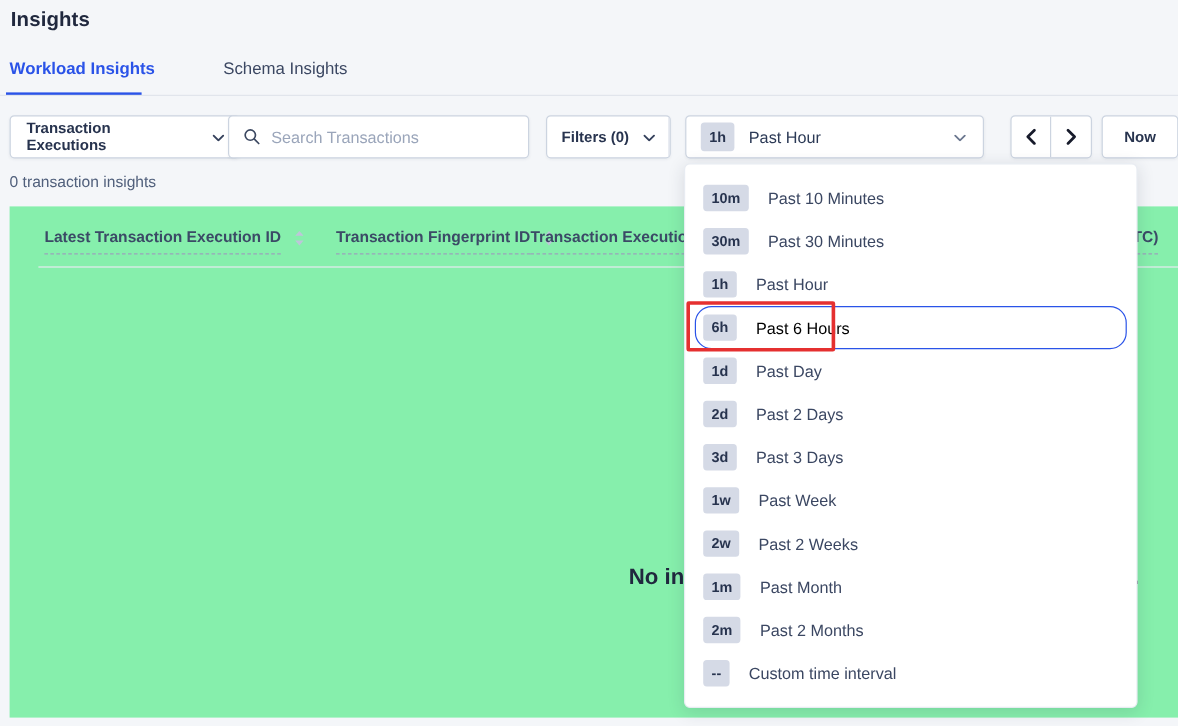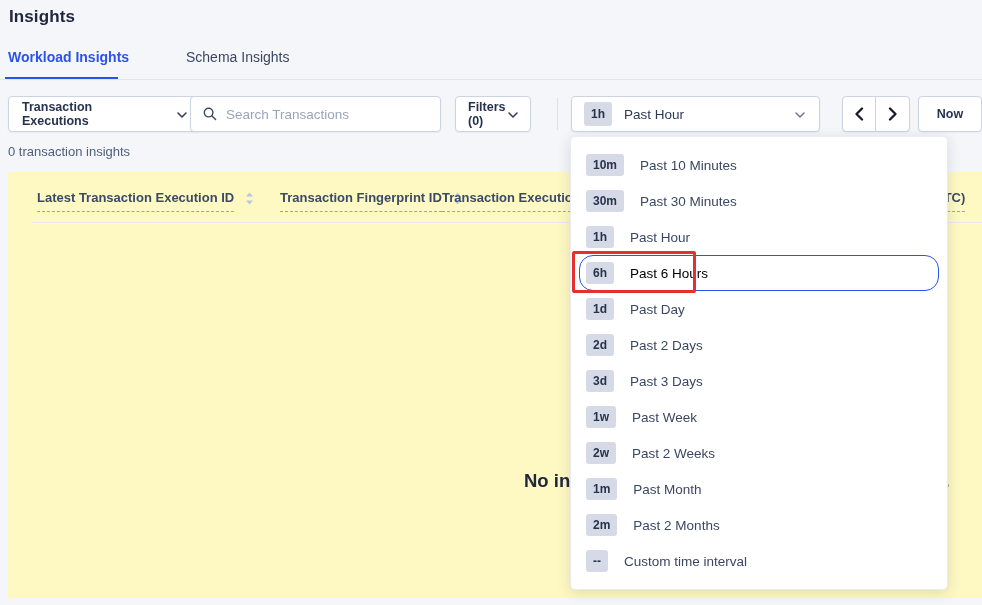--- a/index.html
+++ b/index.html
@@ -30,42 +30,42 @@
     box-shadow:0 1px 2px rgba(40,50,80,.05);
     cursor:pointer;
   }
   .type-selector { left:8px; width:192px; padding:0 12px 0 13px; font-weight:700; justify-content:space-between;gap:38px; }
   .search-box { left:190px; width:251px; padding:0 10px 0 12px; cursor:text; }
   .search-box input {
     border:none; outline:none; flex:1; margin-left:9px;
     font-family:"Liberation Sans", sans-serif; font-size:13.5px; color:#b91c1c; background:transparent;
   }
   .search-box input::placeholder { color:#9aa5ba; }
-  .filters-btn { left:455px; width:76px; padding:0 12px; font-weight:700; justify-content:space-between; }
+  .filters-btn { left:455px; width:104px; padding:0 12px; font-weight:700; justify-content:space-between; }
   .toolbar-divider { position:absolute; left:557px; top:98px; width:1px; height:32px; background:#dbe0ea; }
   .time-selector { left:571px; width:249px; padding:0 14px 0 12px; }
   .time-selector .chev { margin-left:auto; }
   .time-badge {
     display:inline-block; min-width:22px; text-align:right;
     background:#d5dae6; color:#27334e;
     font-weight:700; font-size:12px; line-height:1;
     padding:6px 7px; border-radius:3px;
   }
   .time-selector .time-label { margin-left:12px; font-size:13.5px; color:#2c3a56; }
   .range-nav { left:842px; width:68px; padding:0; overflow:hidden; }
   .range-half { width:50%; height:100%; display:flex; align-items:center; justify-content:center; cursor:pointer; }
   .range-half:first-child { border-right:1px solid #ccd4e0; }
   .now-btn { left:918px; width:64px; font-weight:700; justify-content:center; }
 
   .summary-count { position:absolute; left:8px; top:144px; font-size:13px; color:#51607c; }
 
   
   .table-card {
     position:absolute; left:8px; top:172px; right:0; height:426px;
-    background:#fef9c3;
+    background:#86efac;
   }
   .th {
     position:absolute; top:18px; white-space:nowrap;
     font-size:13px; font-weight:700; color:#3b4a66;
     border-bottom:1px dashed #9aa3ba; padding-bottom:6px;
     cursor:pointer;
   }
   .th-c1 { left:29px; }
   .th-c2 { left:272px; }
   .th-c3 { left:434px; }

